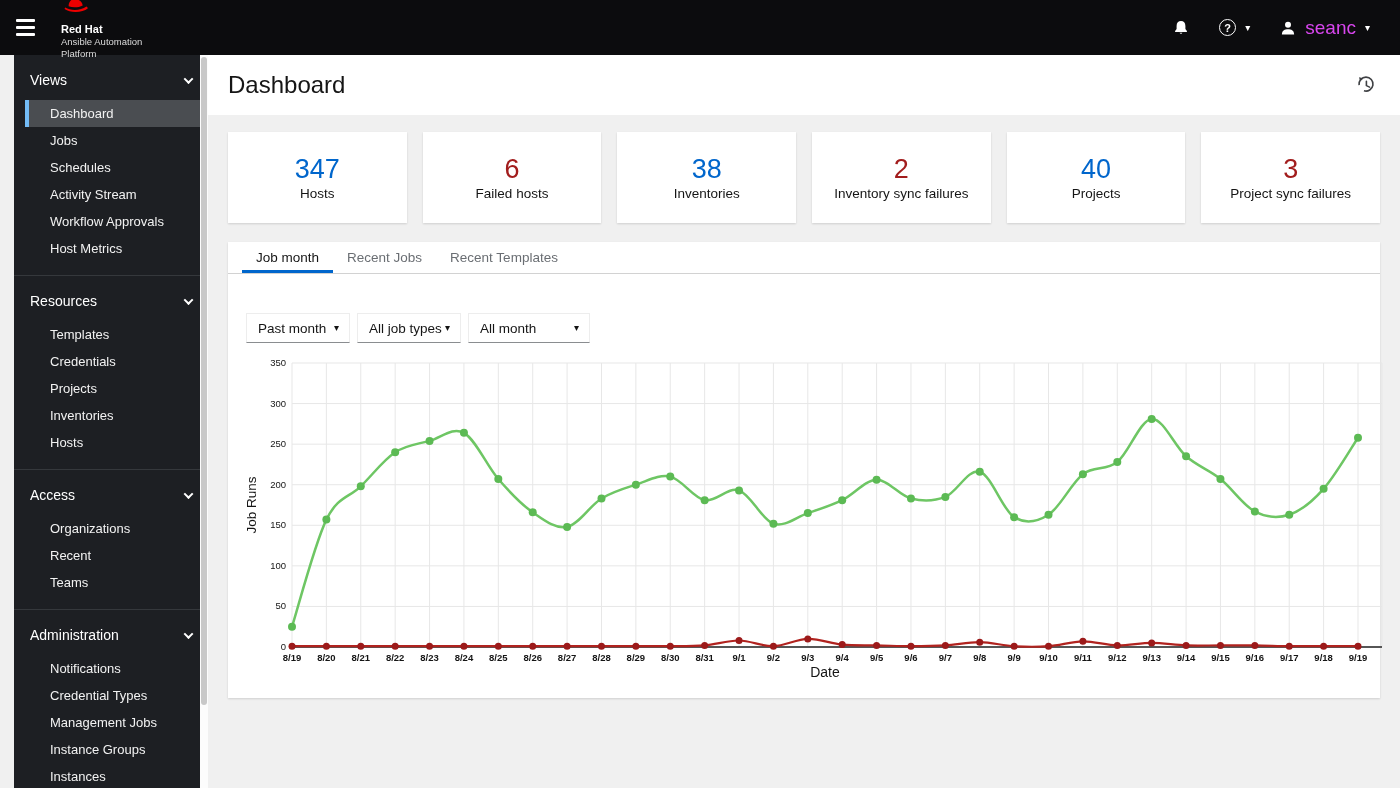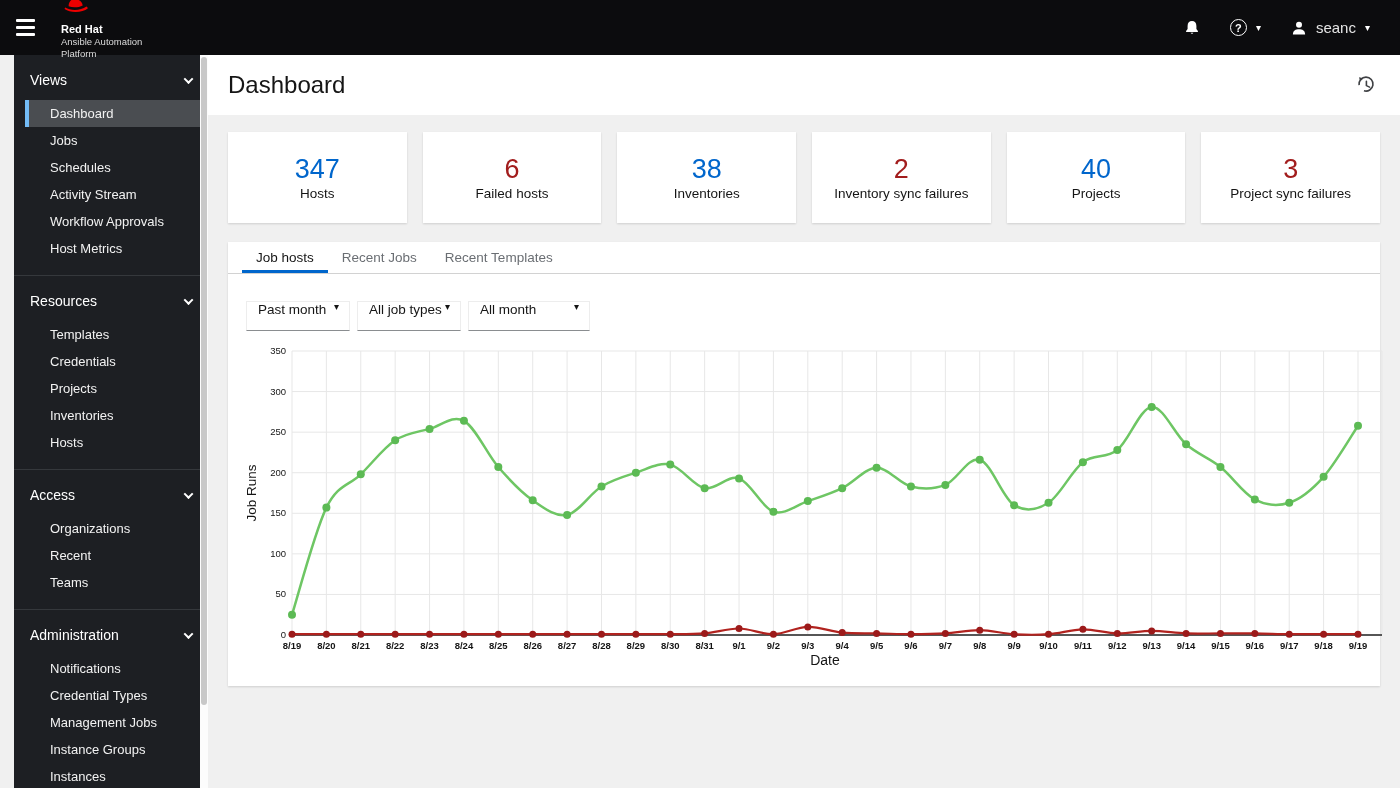--- a/index.html
+++ b/index.html
@@ -13,21 +13,21 @@
   .hamburger-bars { display:flex; flex-direction:column; gap:4px; }
   .hamburger-bars i { display:block; width:19px; height:3px; background:#fff; border-radius:1px; }
   .brand { display:flex; align-items:flex-start; gap:6px; margin-left:26px;flex-direction:column; }
   .brand-text { color:#fff; }
   .brand-l1 { font-size:11px; font-weight:bold; line-height:1.2; }
   .brand-l2, .brand-l3 { font-size:9.5px; line-height:1.3; color:#ddd; }
   .mast-right { margin-left:auto; display:flex; align-items:center; gap:30px; margin-right:30px; }
   .mast-btn { background:none; border:none; color:#fff; display:flex; align-items:center; gap:9px; cursor:pointer; }
   .caret { color:#fff; font-size:10px; line-height:1; }
   .help-circle { width:17px; height:17px; border:1.5px solid #fff; border-radius:50%; color:#fff; font-size:11px; font-weight:bold; display:inline-flex; align-items:center; justify-content:center; }
-  .username { color:#e5e5e5; font-size:15px; font-weight:500; }
+  .username { color:#d946ef; font-size:19px; font-weight:500; }
 
   
   .sidebar { position:absolute; top:55px; left:0; width:200px; height:766px; background:#1d1f23; overflow:hidden;margin-left:14px; }
   .nav-group { padding:14px 0 13px; }
   .nav-group + .nav-group { border-top:1px solid #35383c; }
   .nav-group-header { display:flex; align-items:center; justify-content:space-between; padding:0 22px 0 16px; height:22px; cursor:pointer; }
   .nav-group-label { color:#fff; font-size:14px; }
   .chev { width:7px; height:7px; border-right:2px solid #fff; border-bottom:2px solid #fff; transform:rotate(45deg) translate(-1px,-1px); }
   .nav-items { margin-top:9px; }
   .nav-item { height:27px; display:flex; align-items:center; margin-left:11px; padding-left:25px; color:#f2f2f2; font-size:13px; cursor:pointer; }
@@ -47,21 +47,21 @@
   .sum-card { flex:1; background:#fff; height:91px; display:flex; flex-direction:column; align-items:center; justify-content:center; box-shadow:0 1px 2px rgba(3,3,3,.14); cursor:pointer; }
   .sum-value { font-size:27px; line-height:1.15; }
   .sum-label { font-size:13.5px; color:#151515; margin-top:1px; }
 
   .panel { margin-top:19px; background:#fff; box-shadow:0 1px 2px rgba(3,3,3,.14); padding-bottom:14px; }
   .tab-bar { display:flex; border-bottom:1px solid #d2d2d2; padding-left:14px; }
   .tab { background:none; border:none; font-size:13.5px; padding:8px 14px 8px; color:#6a6e73; cursor:pointer; }
   .tab.active { color:#151515; box-shadow:inset 0 -3px 0 #0066cc; }
 
   .filters { display:flex; gap:7px; margin:27px 0 0 18px; }
-  .filter { height:30px; background:#fff; border:1px solid #ededed; border-bottom:1px solid #8a8d90; display:flex; justify-content:space-between; padding:0 10px 0 11px; font-size:13.5px; color:#151515; cursor:pointer; }
+  .filter { height:30px; background:#fff; border:1px solid #ededed; border-bottom:1px solid #8a8d90; display:flex; align-items:center; justify-content:space-between; padding:0 10px 0 11px; font-size:13.5px; color:#151515; cursor:pointer;margin-top:12px; }
   .filter:nth-child(1) { width:104px; }
   .filter:nth-child(2) { width:104px; }
   .filter:nth-child(3) { width:122px; }
   .filter .caret { color:#151515; }
 
   .chart-wrap { margin:12px 0 0 14px; }
   .chart-wrap svg text { fill:#151515; }
 </style>
 </head>
 <body>
@@ -237,21 +237,21 @@
     <div class="sum-label">Projects</div>
   </div>
         <div class="sum-card">
     <div class="sum-value" style="color: rgb(162, 29, 29);">3</div>
     <div class="sum-label">Project sync failures</div>
   </div>
       </div>
 
     <div class="panel">
       <div class="tab-bar" id="tab-bar">
-          <button class="tab active"><span>Job hosts</span></button>
+          <button class="tab active"><span>Job month</span></button>
           <button class="tab"><span>Recent Jobs</span></button>
           <button class="tab"><span>Recent Templates</span></button>
         </div>
       <div class="filters" id="filters-row">
           <div class="filter">
     <span>Past month</span>
     <span class="caret">▾</span>
   </div>
           <div class="filter">
     <span>All job types</span>

